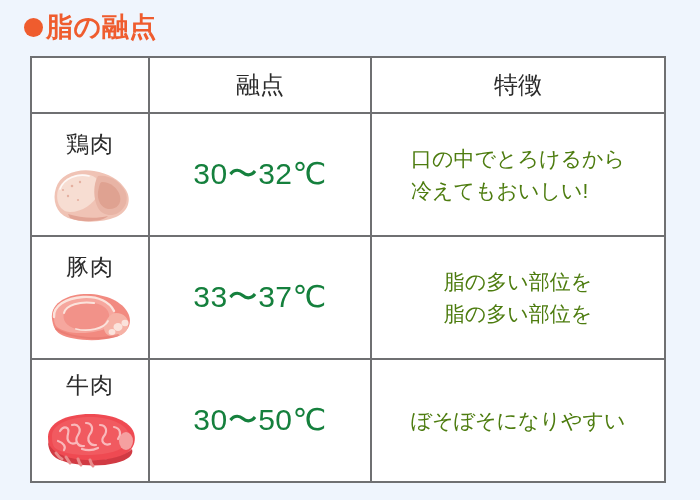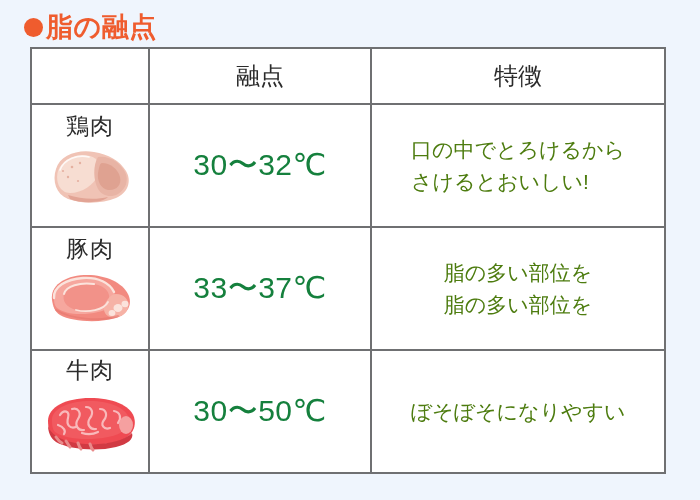--- a/index.html
+++ b/index.html
@@ -35,21 +35,21 @@
     border-radius: 50%;
     background: #ef5c2e;
     margin-right: 3px;
     flex: none;
   }
 
   
   .table-wrap {
     position: absolute;
     left: 30px;
-    top: 47px;
+    top: 56px;
     width: 606px;
   }
   table.melting {
     border-collapse: collapse;
     width: 100%;
     background: #ffffff;
     table-layout: fixed;
   }
   table.melting td,
   table.melting th {
@@ -75,21 +75,21 @@
 
   
   .name-cell {
     height: 121px;
     position: relative;
   }
   .name-inner {
     display: flex;
     flex-direction: column;
     align-items: center;
-    justify-content: flex-start;
+    justify-content: center;
     padding-top: 9px;
     height: 100%;
     box-sizing: border-box;
   }
   .name-label {
     font-size: 23px;
     color: #2b2b2b;
     line-height: 1.1;
     letter-spacing: 1px;
   }
@@ -172,21 +172,21 @@
                 <circle cx="25" cy="30" r="1.1" fill="#e5b0a0"></circle>
                 <path d="M22 29 C26 18, 40 13, 51 16" fill="none" stroke="#ffffff" stroke-width="1.6" stroke-linecap="round" opacity="0.8"></path>
               </g>
             </svg>
           </div>
         </td>
         <td class="temp-cell">30〜32℃</td>
         <td class="feat-cell">
           <span class="feat-inner">
             <span class="feat-line">口の中でとろけるから</span>
-            <span class="feat-line">さけるとおいしい!</span>
+            <span class="feat-line">冷えてもおいしい!</span>
           </span>
         </td>
       </tr>
 
       <tr class="row-pork">
         <td class="name-cell">
           <div class="name-inner">
             <span class="name-label">豚肉</span>
             <svg class="meat-art" viewBox="0 0 104 66">
               <g>

